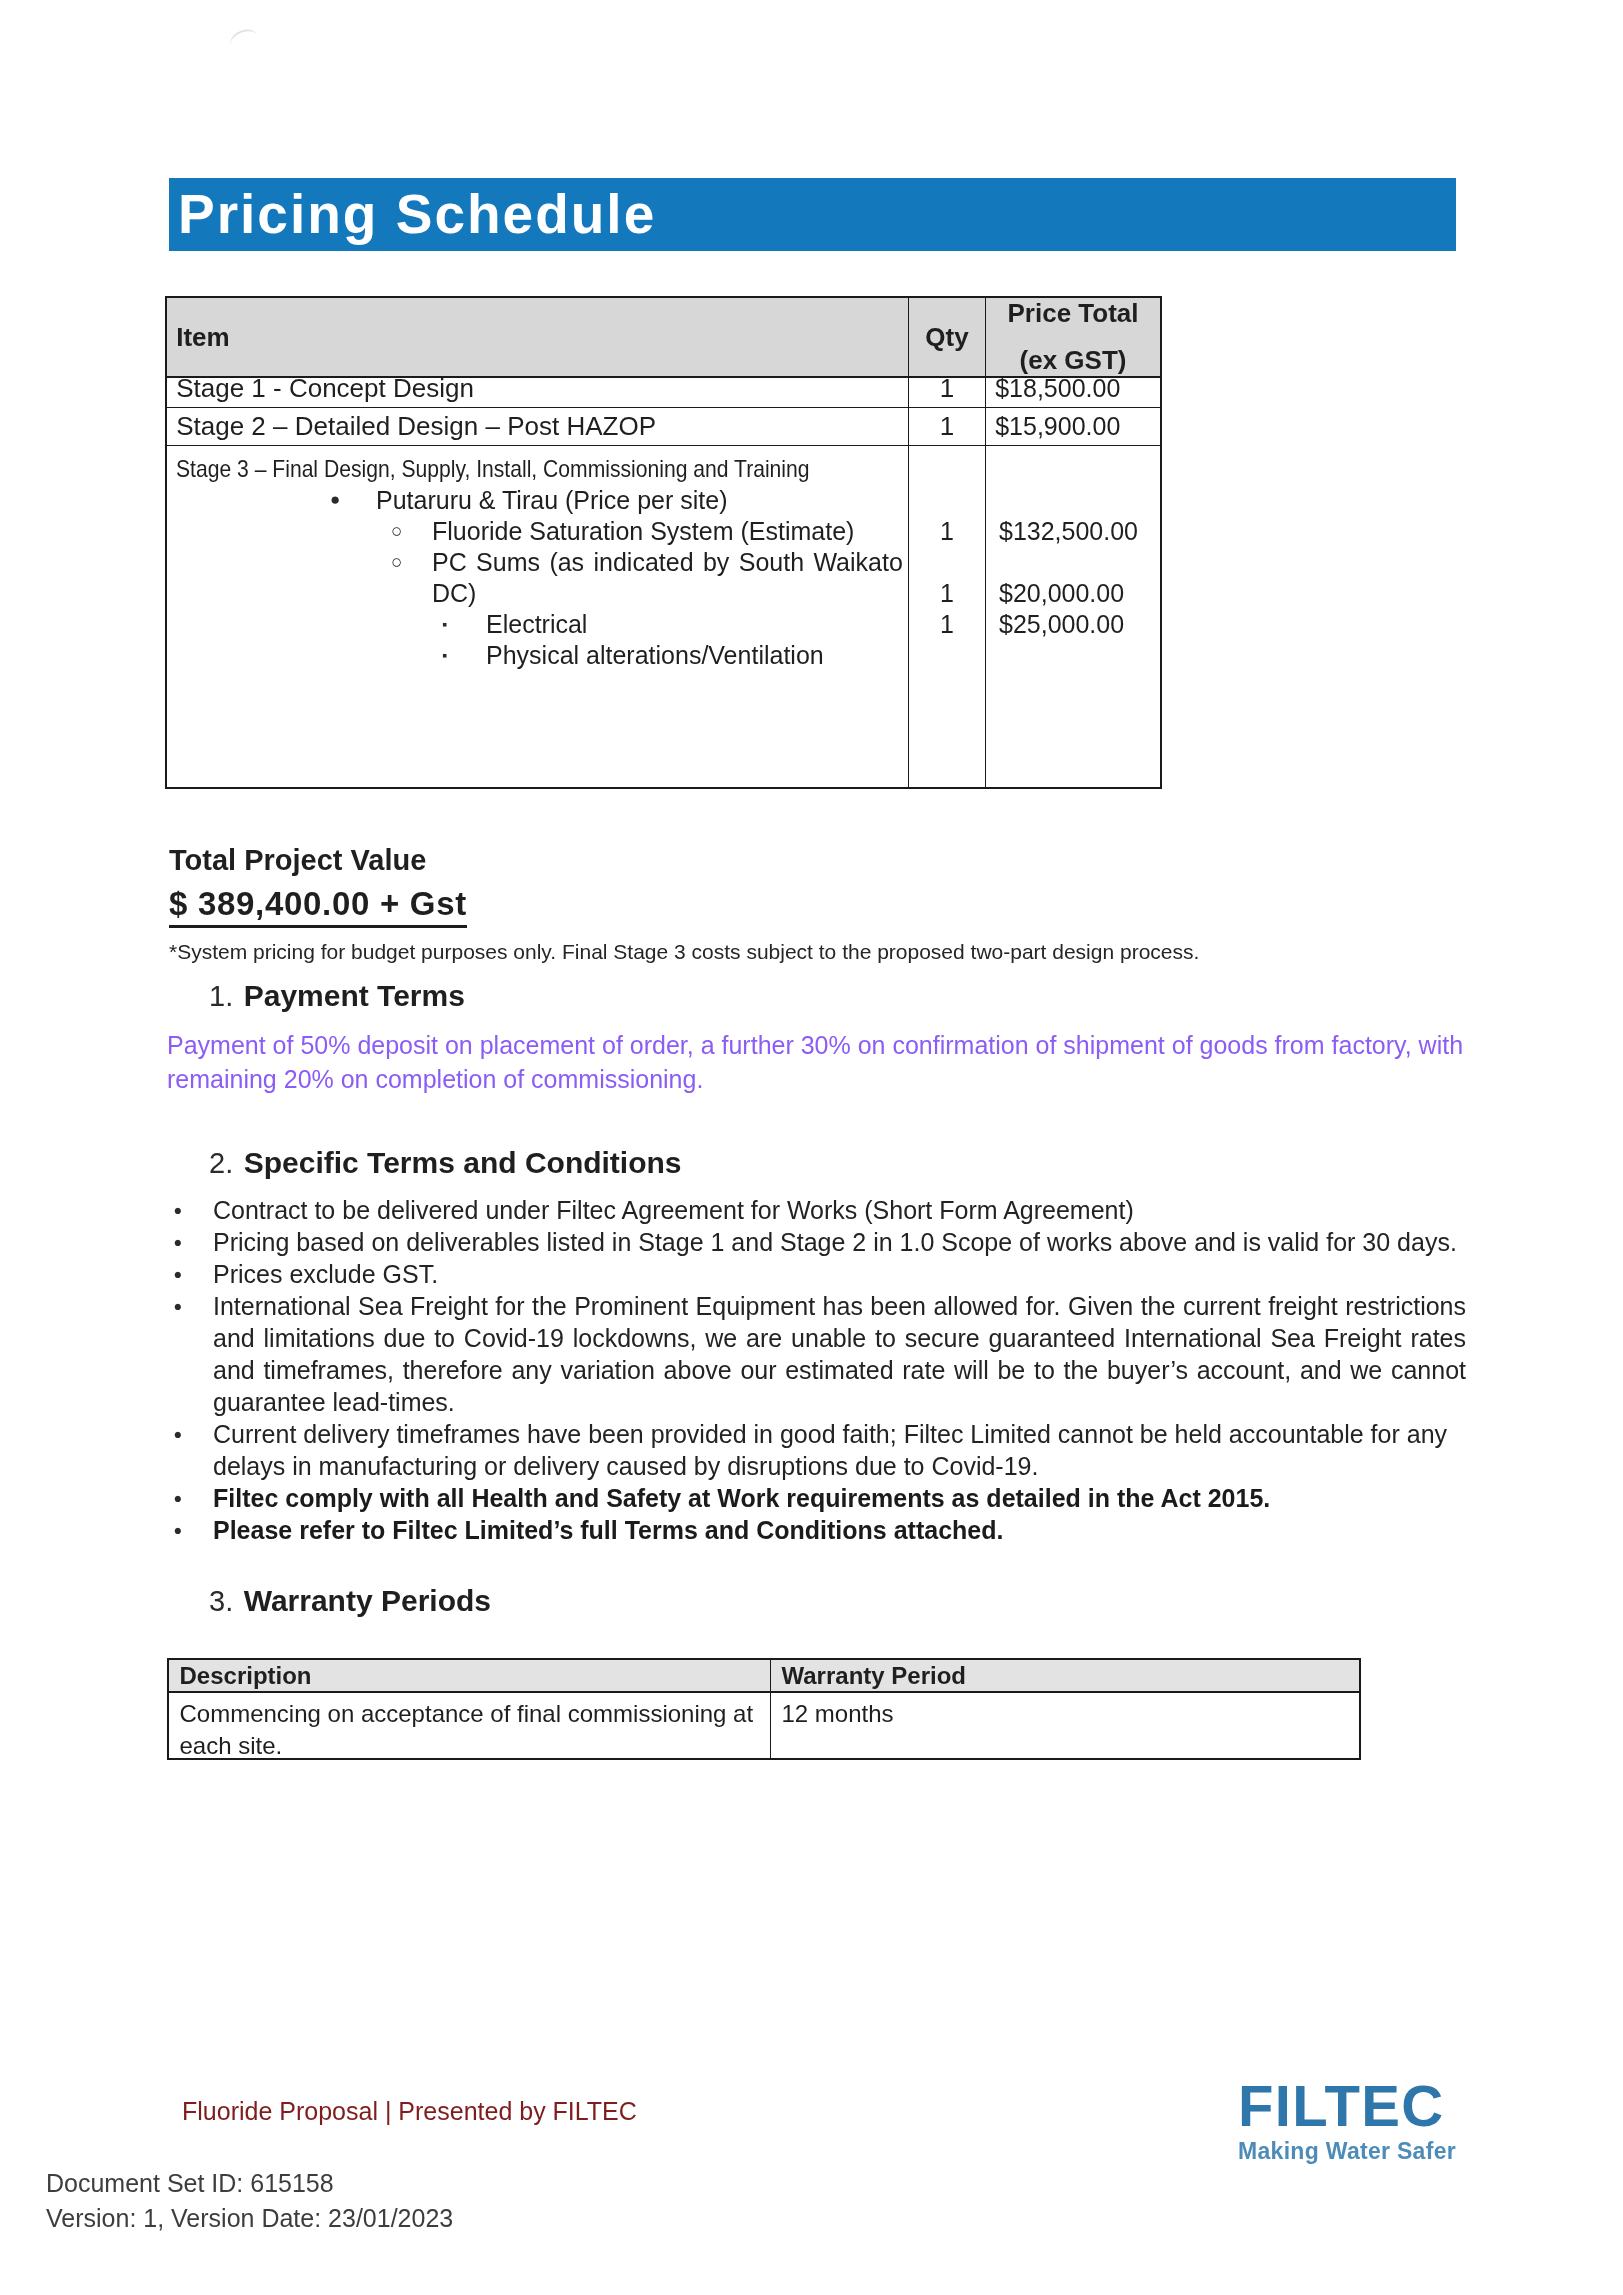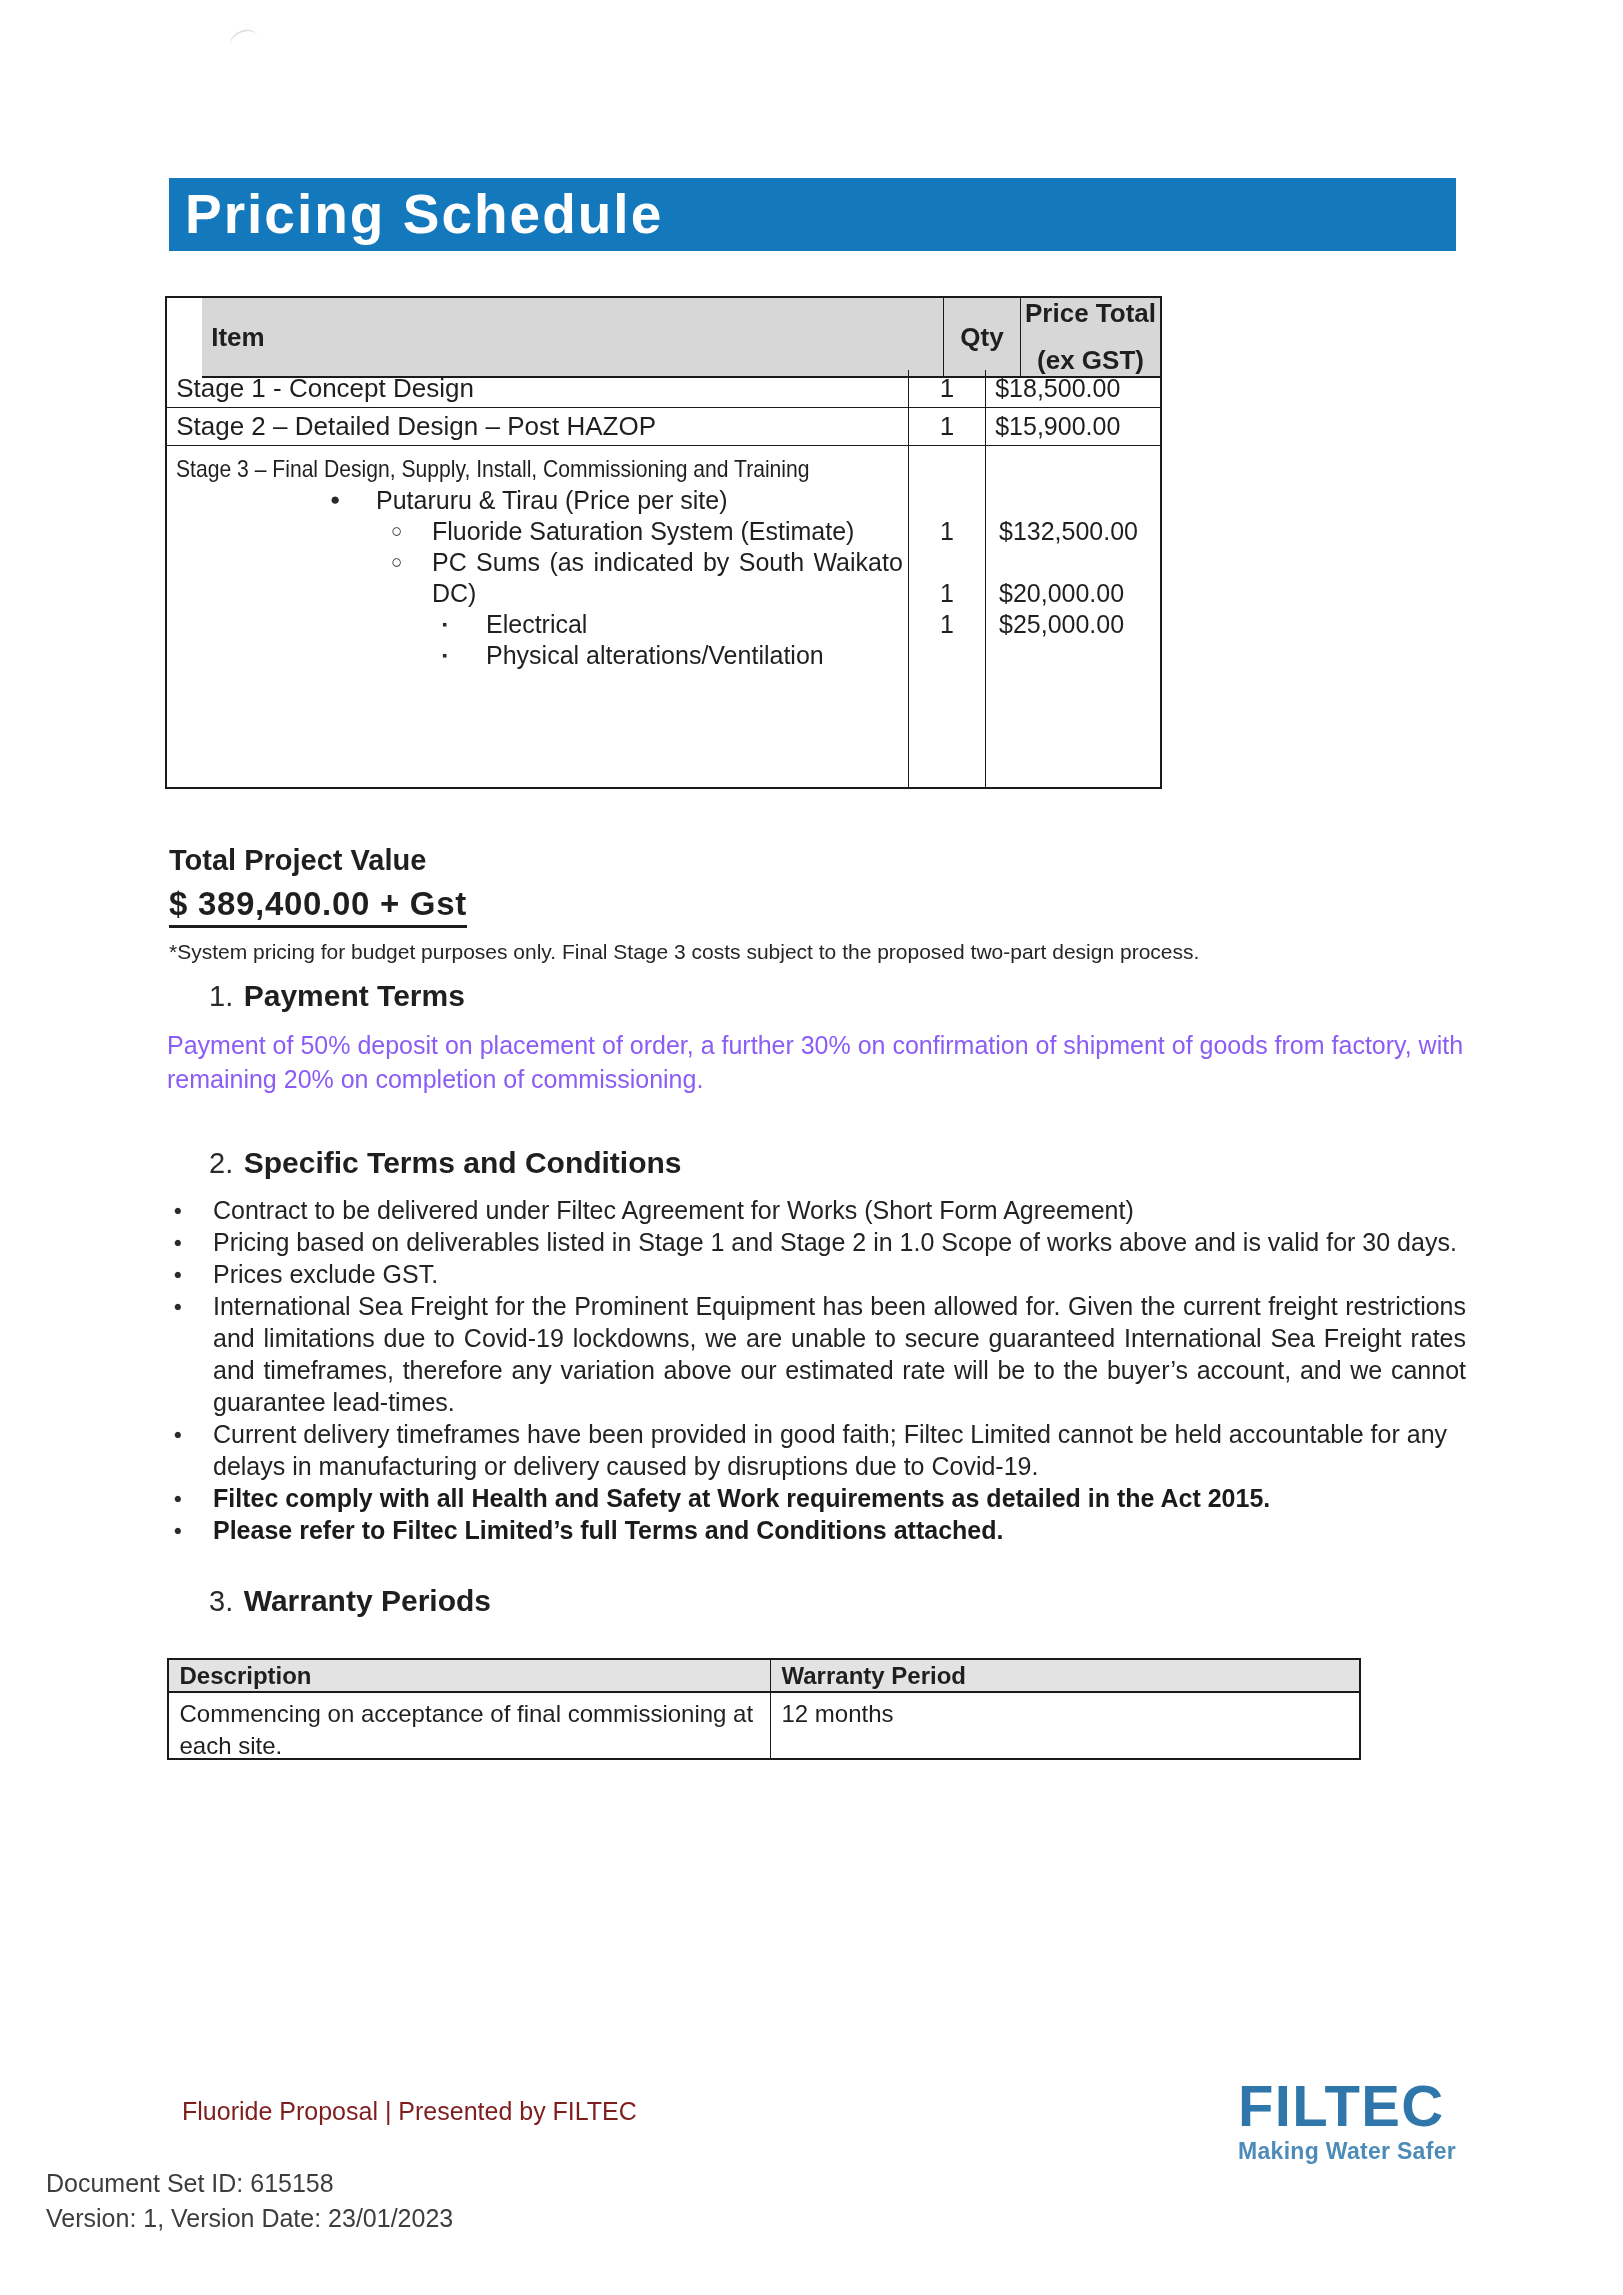--- a/index.html
+++ b/index.html
@@ -12,29 +12,29 @@
     position:relative; width:1623px; height:2295px; background:#ffffff;
     font-family:"Liberation Sans", "DejaVu Sans", sans-serif; color:var(--ink); overflow:hidden;
   }
   
   .scan-artifact{position:absolute; left:230px; top:30px; width:29px; height:22px;
     border-top:2px solid #d4d4d4; border-radius:50%; transform:rotate(-20deg); opacity:.7;}
 
   
   .banner{position:absolute; left:169px; top:178px; width:1287px; height:73px; background:var(--banner);}
   .banner-title{font-size:55px; line-height:73px; font-weight:800; letter-spacing:2px;
-    color:#ffffff; padding-left:16px; white-space:nowrap;}
+    color:#ffffff; padding-left:9px; white-space:nowrap;}
 
   
   .pricing-table{position:absolute; left:165px; top:296px; width:997px; border:2px solid var(--border); background:#fff;}
   .pt-row{display:grid; grid-template-columns:742px 77px 1fr;}
   .pt-cell{border-right:1.3px solid var(--border); display:flex; align-items:center;
     font-size:26px; padding-left:9.2px; color:var(--ink);}
   .pt-row .pt-cell:last-child{border-right:none;gap:16px;}
-  .pt-header{height:72px;padding-left:35px;}
+  .pt-header{height:72px;}
   .pt-header .pt-cell{background:var(--header_gray); font-weight:700; border-bottom:2px solid var(--border);}
   .pt-header .c-qty{justify-content:center; padding-left:0;}
   .pt-header .c-price{flex-direction:column; justify-content:center; padding-left:0; line-height:31px;}
   .pt-r{height:38px;}
   .pt-r .pt-cell{border-bottom:1.3px solid var(--border);}
   .pt-r .c-qty{justify-content:center; padding-left:0;}
   .pt-r .c-price{font-size:25px;}
   .pt-stage3{height:341px;}
   .pt-stage3 .pt-cell{display:block; padding:7.8px 0 0 0;}
   .s3l{height:31px; display:flex; align-items:center; font-size:25px; white-space:nowrap;}

